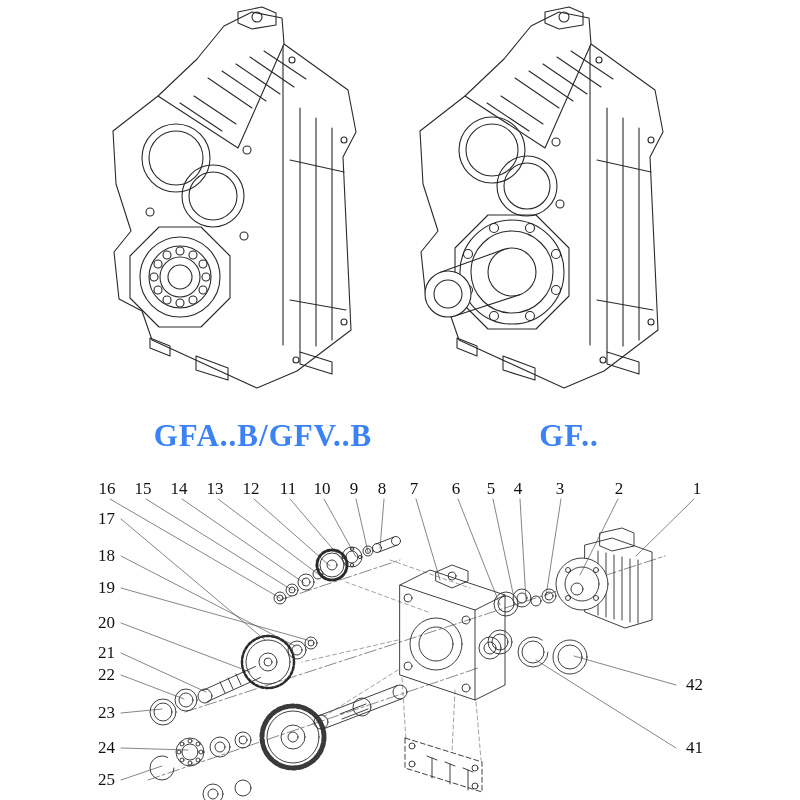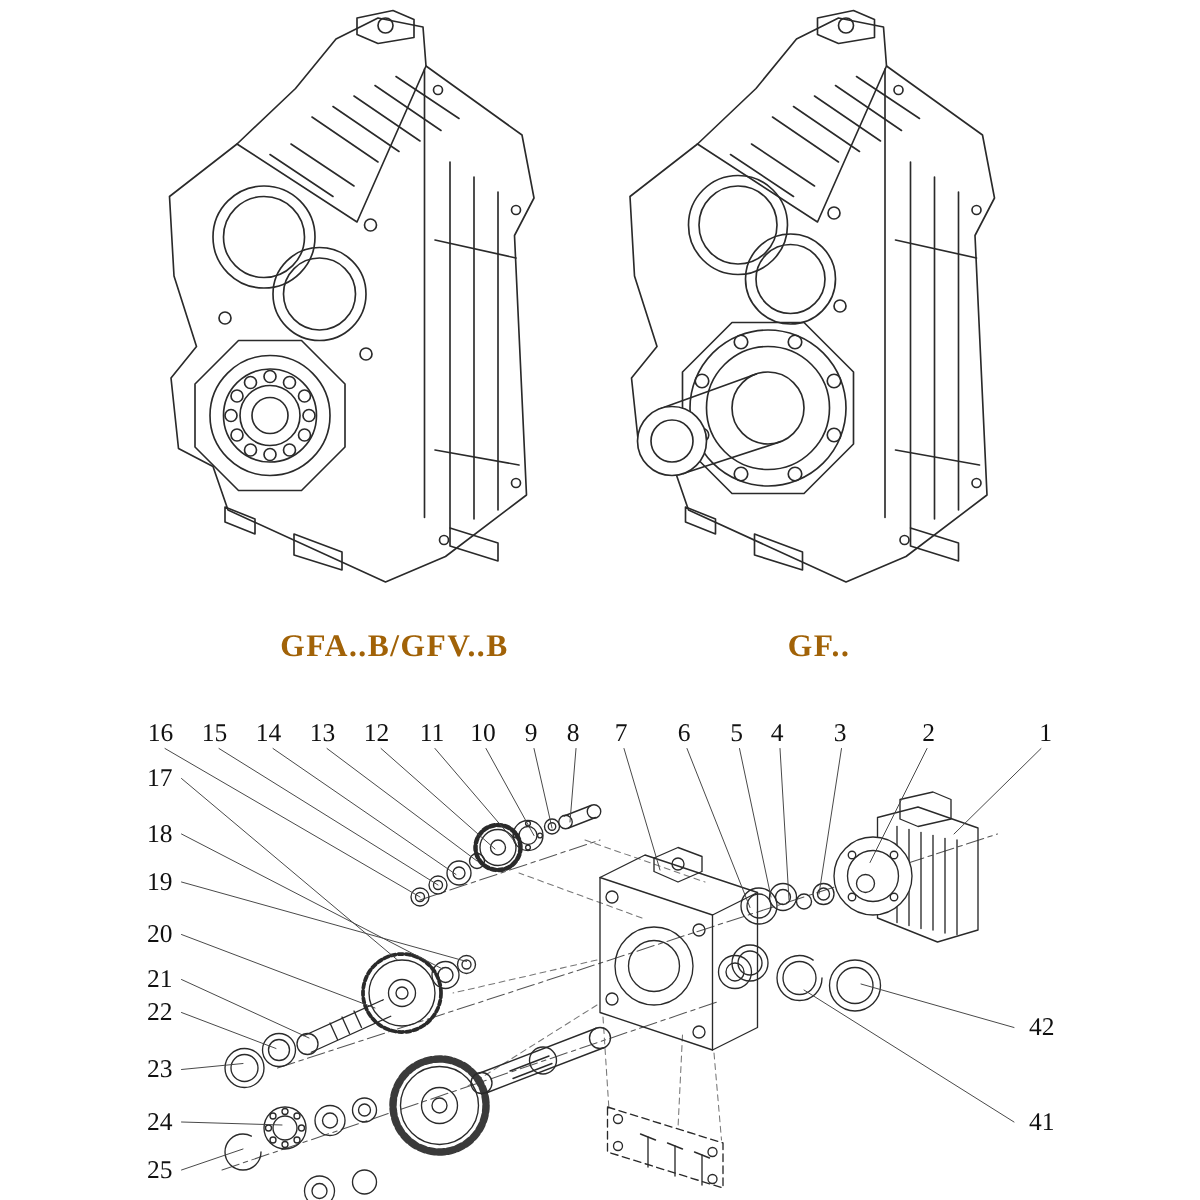--- a/index.html
+++ b/index.html
@@ -3,25 +3,25 @@
 <meta charset="utf-8">
 <style>
   html,body{margin:0;padding:0;}
   body{
     width:800px;height:800px;background:#ffffff;position:relative;overflow:hidden;
     font-family:"Liberation Serif", serif;
   }
   .page{position:absolute;inset:0;background:#ffffff;}
   .model-label{
     position:absolute;top:418px;transform:translateX(-50%);
-    font-weight:700;font-size:21px;letter-spacing:1px;color:#a16207;
+    font-weight:700;font-size:31px;letter-spacing:1px;color:#3b82f6;
     font-family:"Liberation Serif", serif;white-space:nowrap;
   }
   #label-left{left:263px;}
-  #label-right{left:546px;}
+  #label-right{left:569px;}
   svg text{font-family:"Liberation Serif", serif;}
 </style>
 </head>
 <body>
 
 <div class="page">
 
   <svg width="800" height="800" viewBox="0 0 800 800">
     <g stroke="#2a2a2a" fill="none" stroke-width="1.1" stroke-linejoin="round" stroke-linecap="round">
 

